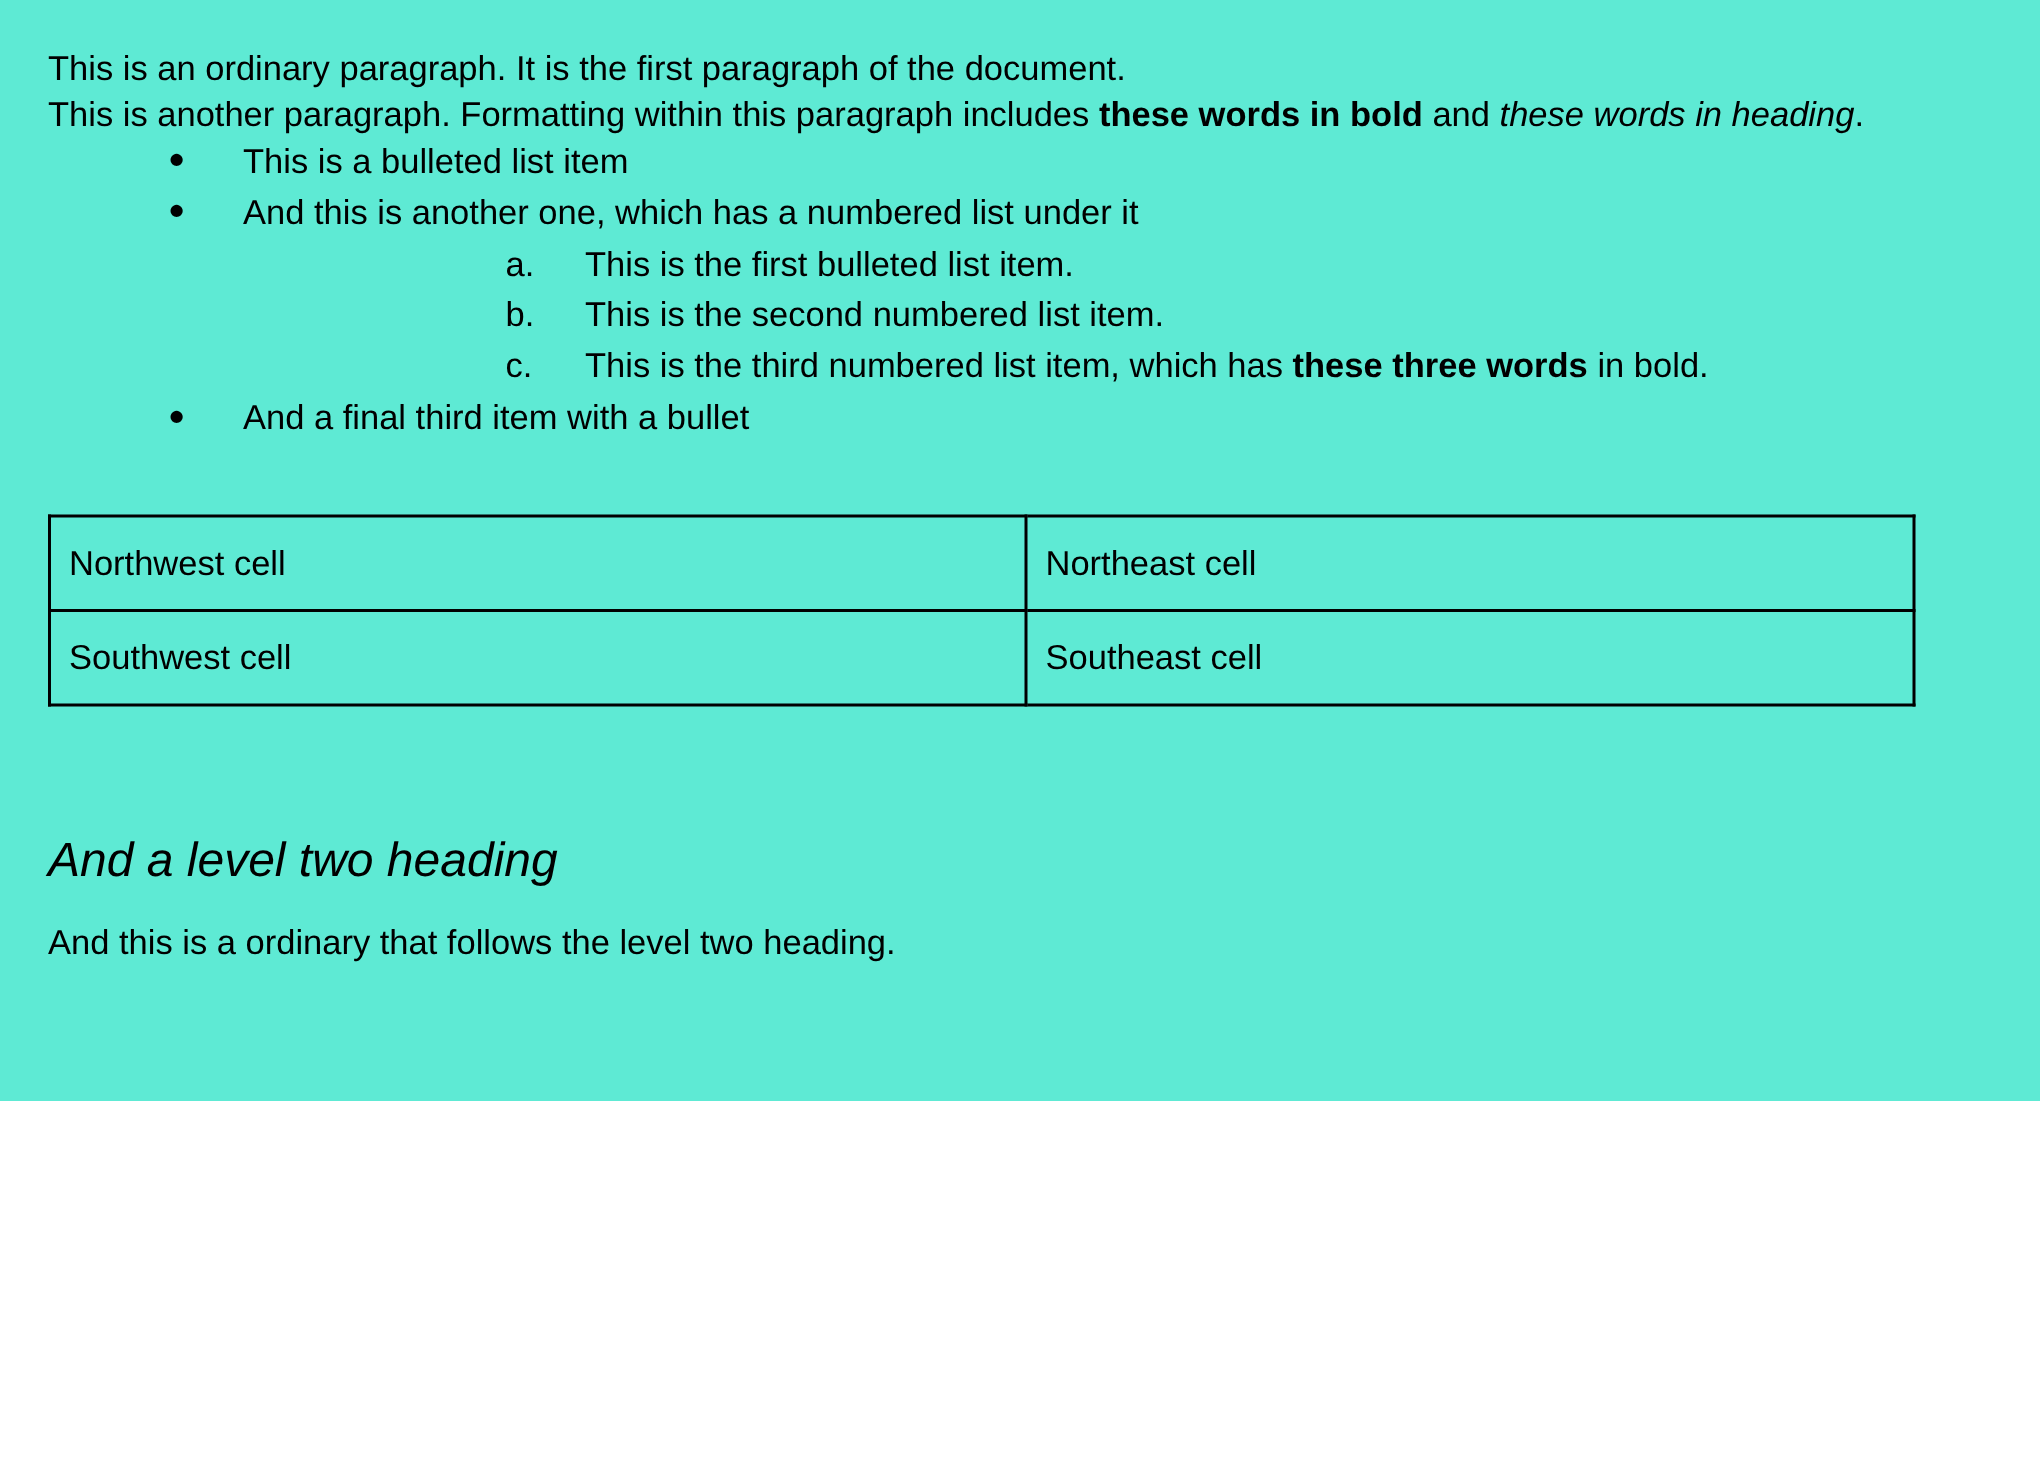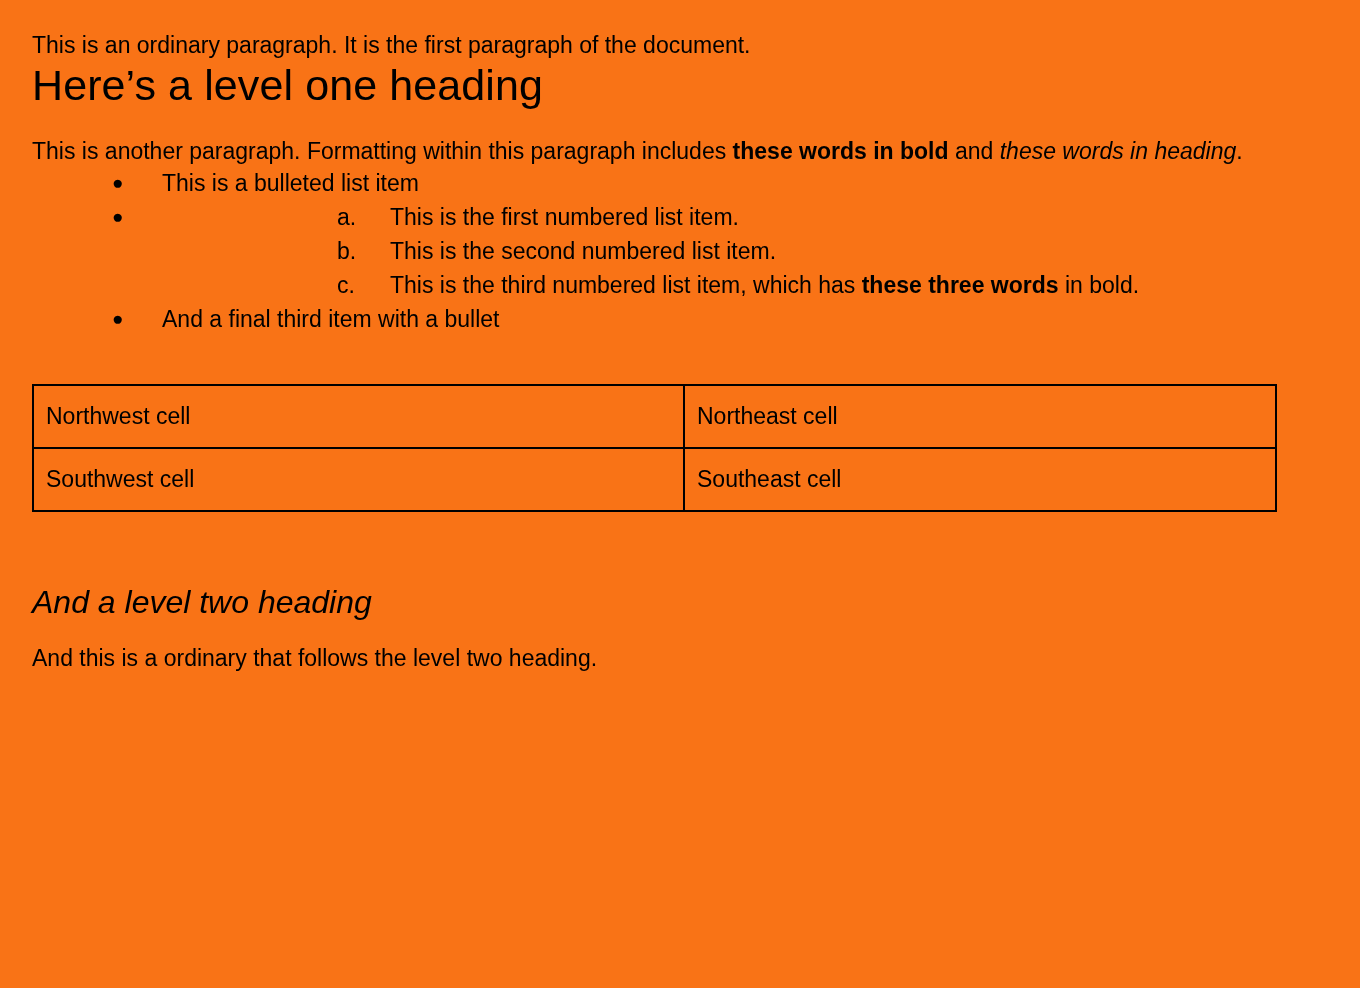--- a/index.html
+++ b/index.html
@@ -10,23 +10,23 @@
   body {
     width: 1360px;
     height: 988px;
     font-family: "Liberation Sans", sans-serif;
     color: #000000;
     overflow: hidden;
   }
   .page {
     box-sizing: border-box;
     width: 1360px;
-    height: 988px;
+    height: 734px;
     padding: 30px 32px 0 32px;
-    background: #f97316;
+    background: #5eead4;
   }
   p.para {
     font-size: 23px;
     line-height: 1.35;
     margin: 0 0 0 0;
   }
   .para-first {
     margin-bottom: 44px;
   }
   h1.h1 {
@@ -85,56 +85,56 @@
     position: absolute;
     left: 175px;
     top: 0;
     font-size: 23px;
     width: 40px;
   }
   table.doc-table {
     border-collapse: collapse;
     width: 1245px;
     margin-top: 48px;
-    margin-bottom: 0;
+    margin-bottom: 12px;
     table-layout: fixed;
   }
   table.doc-table td {
     border: 2px solid #000000;
     height: 53px;
     padding: 4px 12px;
     font-size: 23px;
     vertical-align: middle;
   }
   table.doc-table td.col-left { width: 625px; }
   .spacer-after-table { height: 72px; }
 </style>
 </head>
 <body>
 
 <div class="page">
 
   <p class="para para-first">This is an ordinary paragraph. It is the first paragraph of the document.</p>
 
-  <h1 class="h1">Here’s a level one heading</h1>
 
   <p class="para para-second"><span>This is another paragraph. Formatting within this paragraph includes </span><b>these words in bold</b><span> and </span><i>these words in heading</i><span>.</span></p>
 
   <ul class="bullets">
     <li class="bullet-item">
       <span class="bullet-dot">●</span>
       <span>This is a bulleted list item</span>
     </li>
     <li class="bullet-item">
       <span class="bullet-dot">●</span>
+      <span>And this is another one, which has a numbered list under it</span>
 
       <ol class="numbers">
         <li class="number-item">
           <span class="num-label">a.</span>
-          <span>This is the first numbered list item.</span>
+          <span>This is the first bulleted list item.</span>
         </li>
         <li class="number-item">
           <span class="num-label">b.</span>
           <span>This is the second numbered list item.</span>
         </li>
         <li class="number-item">
           <span class="num-label">c.</span>
           <span>This is the third numbered list item, which has </span><b>these three words</b><span> in bold.</span>
         </li>
       </ol>

